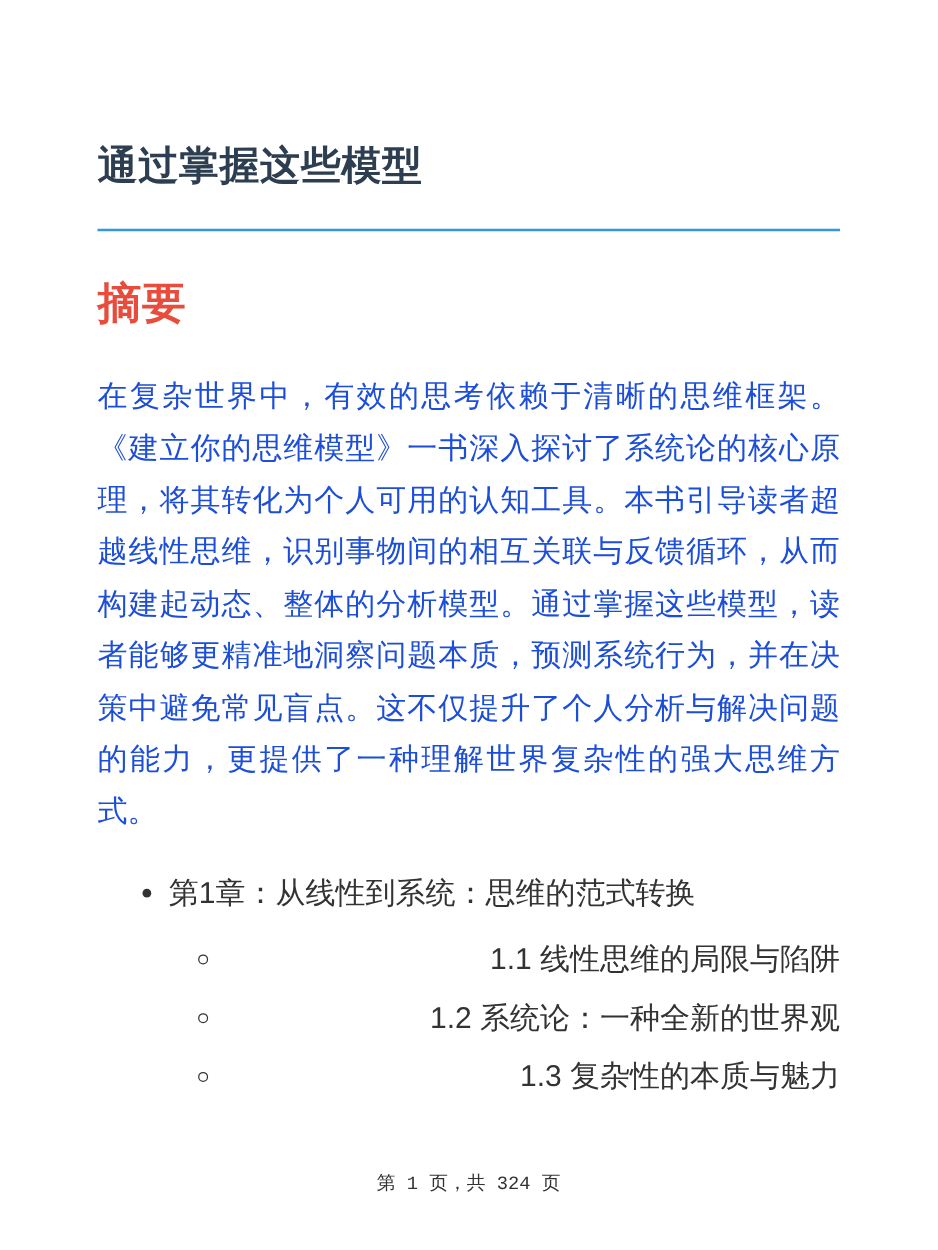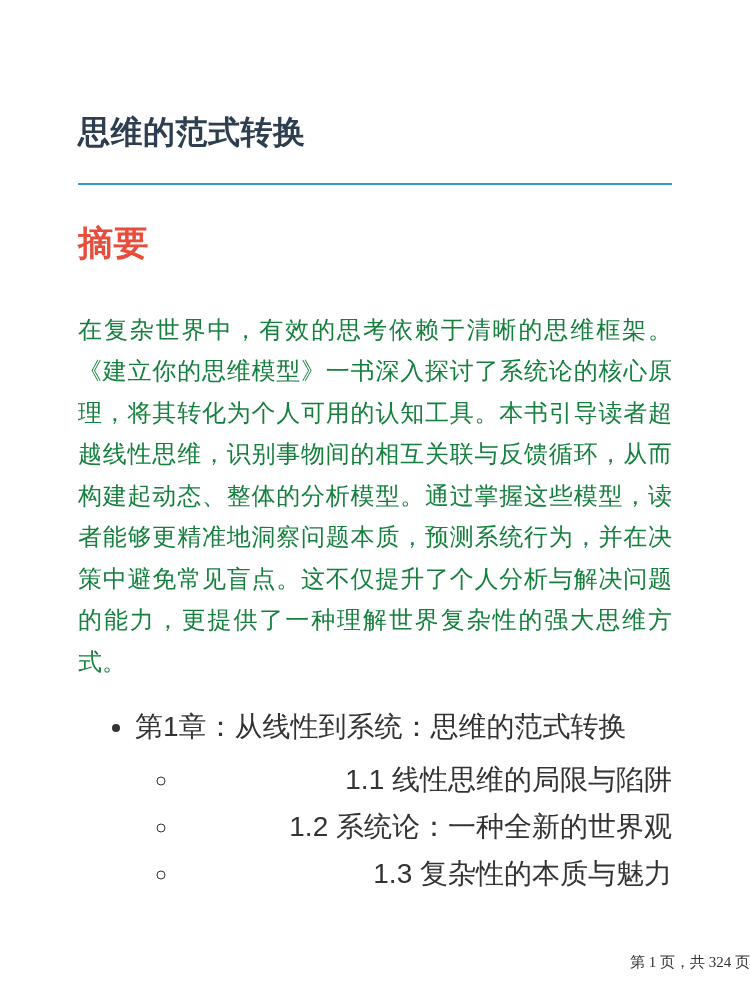--- a/index.html
+++ b/index.html
@@ -38,63 +38,63 @@
     line-height: 1.25;
     font-weight: 700;
     color: #e74c3c;
     margin: 36px 0 0 0;
     letter-spacing: 0.5px;
   }
   h2.section-heading.toc {
     margin-top: 24px;
   }
   p.abstract-body {
-    margin: 44px 0 0 0;
+    margin: 32px 0 0 0;
     font-size: 24px;
     line-height: 41.5px;
     text-align: justify;
-    color: #15803d;
+    color: #1d4ed8;
   }
   ul.toc-list {
     margin: 30px 0 0 0;
     padding: 0 0 0 57px;
     list-style-type: disc;
-    font-size: 28px;
+    font-size: 24px;
     line-height: 29px;
     color: #333333;
   }
   ul.toc-list > li {
     margin: 0 0 18px 0;
   }
   ul.toc-sublist {
     margin: 24px 0 0 0;
     padding: 0 0 0 45px;
     list-style-type: circle;
   }
   ul.toc-sublist > li {
     margin: 0 0 18px 0;
     text-align: right;
   }
   .page-footer {
     position: absolute;
     left: 0;
     right: 0;
-    bottom: 28px;
-    text-align: right;
-    font-family: Liberation Serif, serif;
+    bottom: 44px;
+    text-align: center;
+    font-family: Liberation Mono, monospace;
     font-size: 15px;
     color: #333333;
   }
 </style>
 </head>
 <body>
 
 <div class="page">
 
-  <h1 class="doc-title">思维的范式转换</h1>
+  <h1 class="doc-title">通过掌握这些模型</h1>
 
   <hr class="title-rule">
 
   <h2 class="section-heading">摘要</h2>
 
   <p class="abstract-body">在复杂世界中，有效的思考依赖于清晰的思维框架。《建立你的思维模型》一书深入探讨了系统论的核心原理，将其转化为个人可用的认知工具。本书引导读者超越线性思维，识别事物间的相互关联与反馈循环，从而构建起动态、整体的分析模型。通过掌握这些模型，读者能够更精准地洞察问题本质，预测系统行为，并在决策中避免常见盲点。这不仅提升了个人分析与解决问题的能力，更提供了一种理解世界复杂性的强大思维方式。</p>
 
 
   <ul class="toc-list">
     <li>

